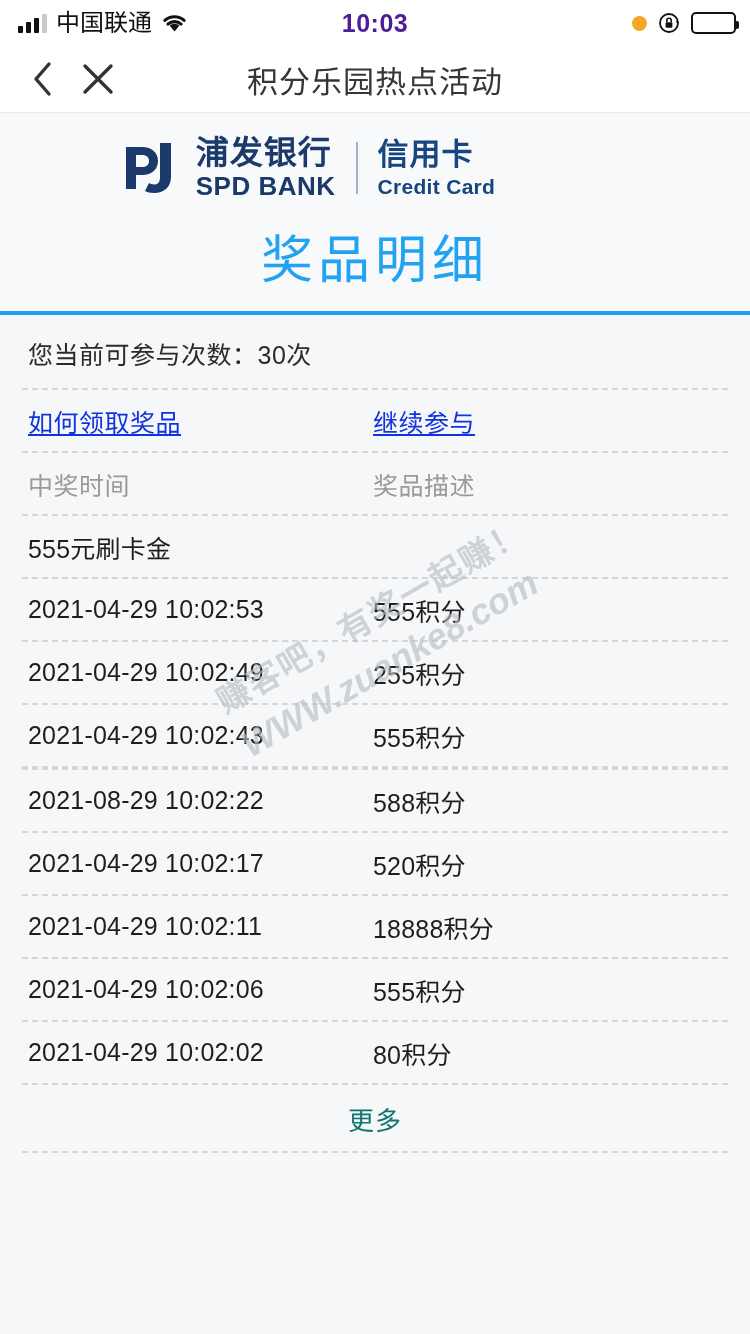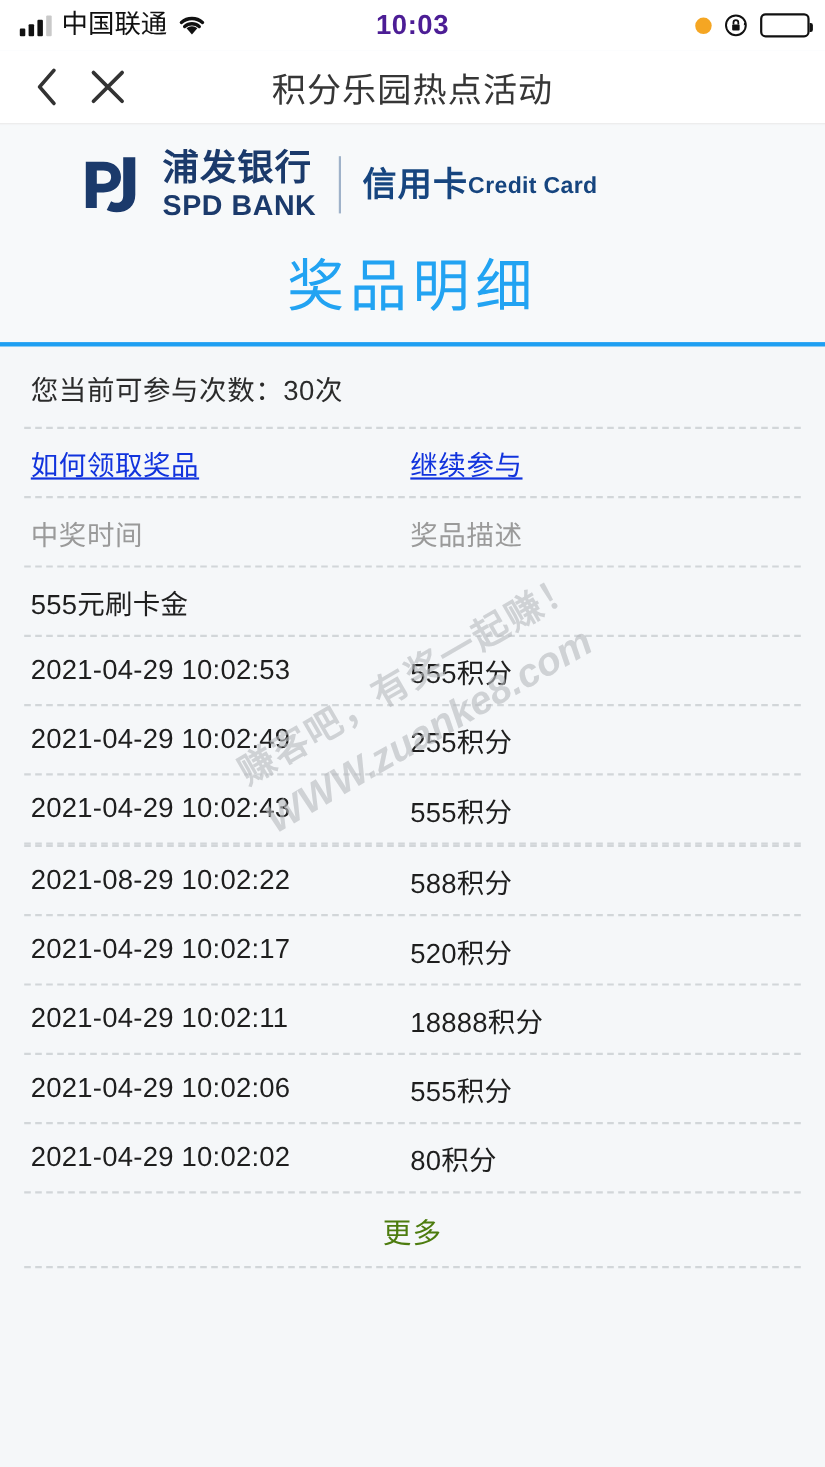--- a/index.html
+++ b/index.html
@@ -97,21 +97,21 @@
     display:flex; flex-direction:column; align-items:flex-start; line-height:1;
   }
   .logo-cn .cn {
     font-size:33px; font-weight:bold; color:#1b3a6b; letter-spacing:1px;
   }
   .logo-cn .en {
     font-size:26px; font-weight:bold; color:#1b3a6b; letter-spacing:0.5px; margin-top:4px;
   }
   .logo-divider { width:2px; height:52px; background:#9fb2c9; margin:0 6px; }
   .logo-card {
-    display:flex; flex-direction:row; align-items:flex-start; line-height:1;
+    display:flex; flex-direction:column; align-items:flex-start; line-height:1;
   }
   .logo-card .cn {
     font-size:31px; font-weight:bold; color:#16457f; letter-spacing:1px;
   }
   .logo-card .en {
     font-size:21px; font-weight:bold; color:#16457f; letter-spacing:0.3px; margin-top:6px;
   }
   .page-title {
     position:absolute; top:104px; left:0; width:750px;
     text-align:center;
@@ -147,21 +147,21 @@
   }
   .col-time  { width:345px; flex:none; }
   .col-prize { flex:1; }
   .hdr { height:61px; }
   .hdr .cell { font-size:25px; color:#9a9a9a; letter-spacing:0.5px; }
   .data-row .cell { font-size:25px; color:#1e1e1e; letter-spacing:0.2px; }
   .more-row {
     height:66px; display:flex; align-items:center; justify-content:center;
   }
   .more-link {
-    font-size:26px; color:#4d7c0f; letter-spacing:1px; cursor:pointer;text-align:center;
+    font-size:26px; color:#0f766e; letter-spacing:1px; cursor:pointer;text-align:center;
   }
 
   
   .watermark {
     position:absolute;
     left:238px; top:560px;
     width:420px; height:240px;
     pointer-events:none;
     transform:rotate(-30deg);
     transform-origin:center center;

